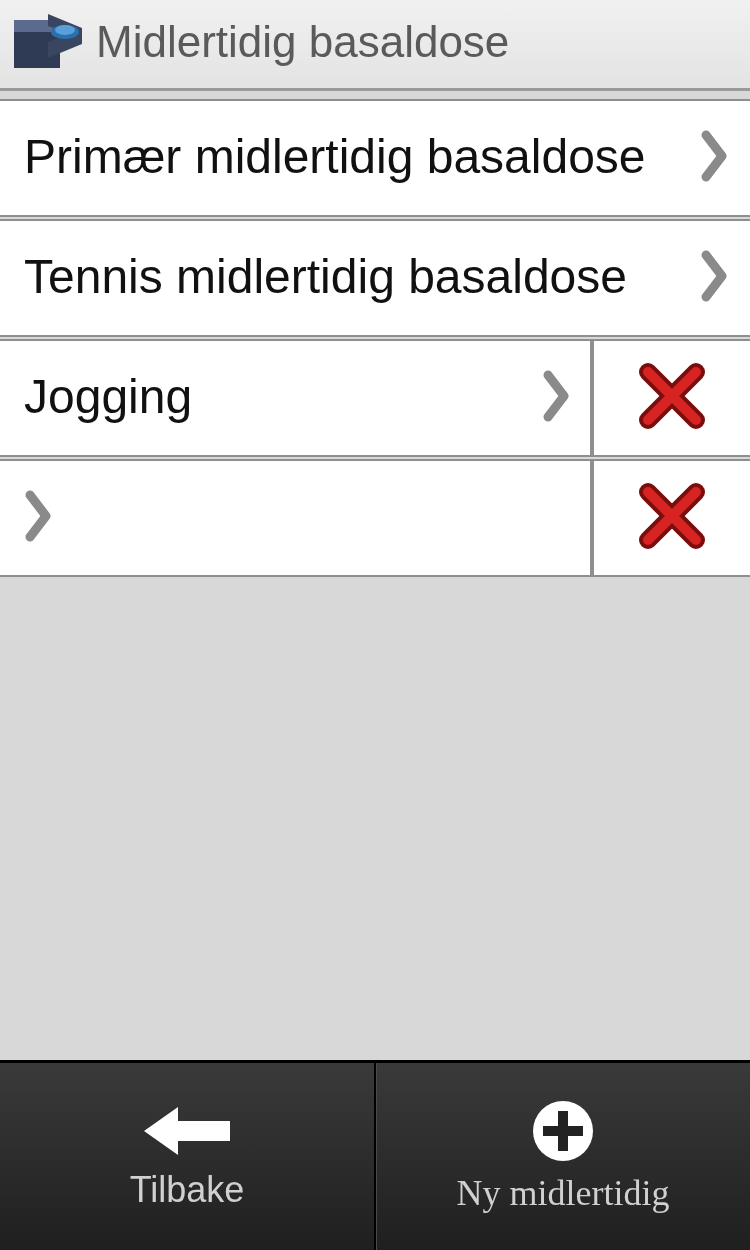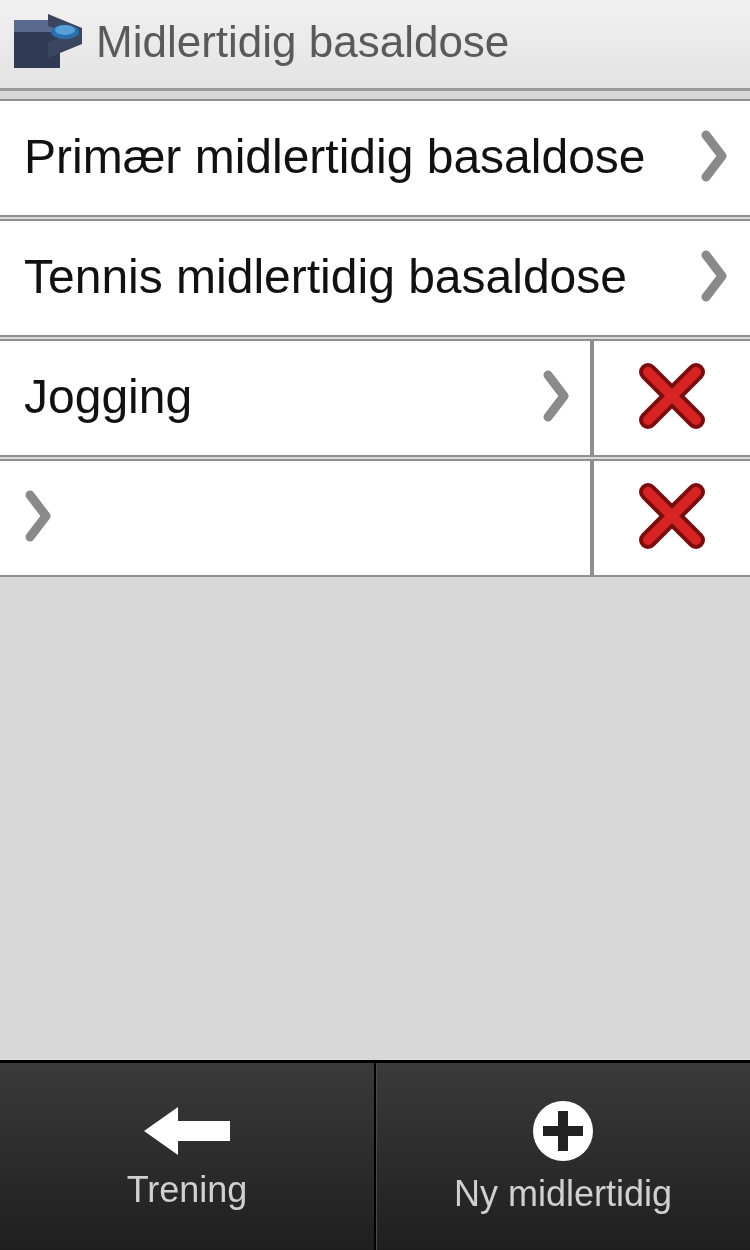--- a/index.html
+++ b/index.html
@@ -52,21 +52,21 @@
     .footer {
       display: flex; height: 190px;
       background: linear-gradient(#3a3a3a, #1f1f1f);
       border-top: 3px solid #000;
     }
     .footer-btn {
       flex: 1; display: flex; flex-direction: column; align-items: center; justify-content: center;
       color: #d9d9d9; cursor: pointer;
       position: relative;
     }
-    .footer-btn + .footer-btn { border-left: 2px solid #000; box-shadow: inset 1px 0 0 #4a4a4a; }
+    .footer-btn + .footer-btn { border-left: 2px solid #000; box-shadow: inset 1px 0 0 #4a4a4a; font-family: Liberation Serif, serif; }
     .footer-label { font-size: 36px; text-align: center; line-height: 1.15; margin-top: 6px; color: #d0d0d0; }
     .footer-icon { width: 86px; height: 56px; }
     .plus-icon { width: 64px; height: 64px; }
   </style>
 </head>
 <body>
 
 <div class="screen">
 
   <div class="header">
@@ -151,21 +151,21 @@
     <div class="spacer"></div>
   </div>
 
   <div class="footer">
     <div class="footer-btn">
       <span>
         <svg class="footer-icon" viewBox="0 0 86 56">
           <polygon points="0,28 34,4 34,18 86,18 86,38 34,38 34,52" fill="#ffffff"></polygon>
         </svg>
       </span>
-      <div class="footer-label">Trening</div>
+      <div class="footer-label">Tilbake</div>
     </div>
     <div class="footer-btn">
       <span>
         <svg class="plus-icon" viewBox="0 0 64 64">
           <circle cx="32" cy="32" r="30" fill="#ffffff"></circle>
           <rect x="27" y="12" width="10" height="40" fill="#222"></rect>
           <rect x="12" y="27" width="40" height="10" fill="#222"></rect>
         </svg>
       </span>
       <div class="footer-label">

